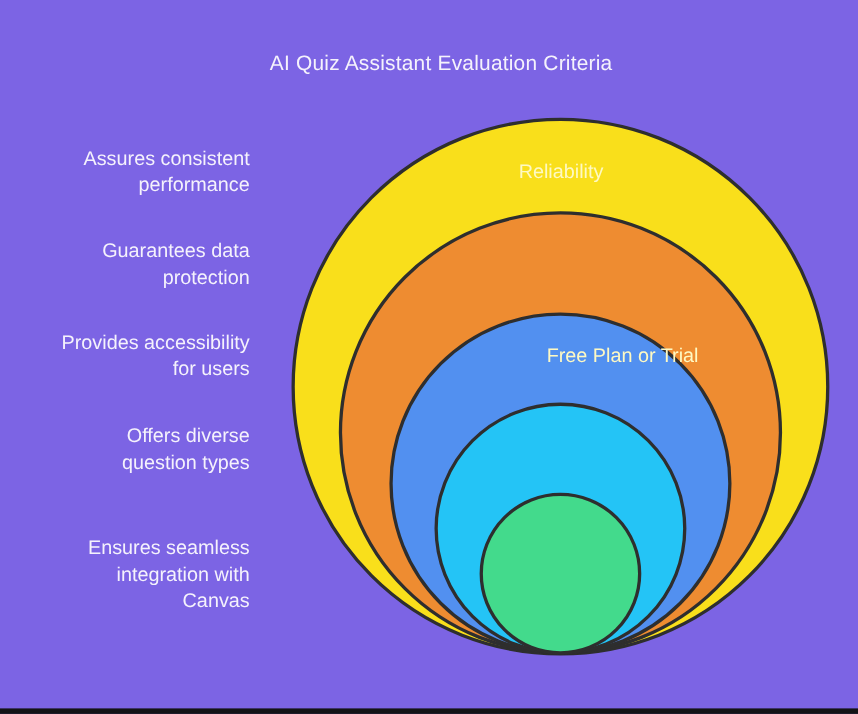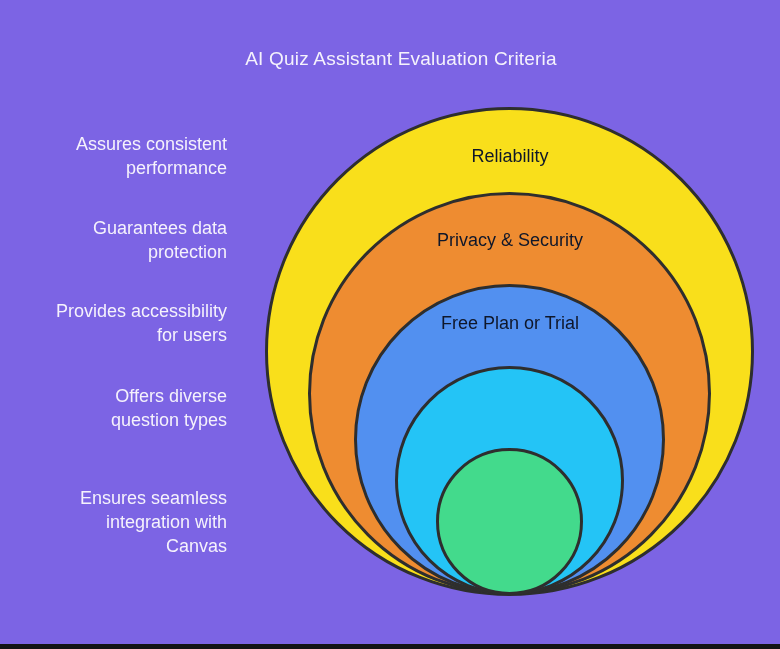--- a/index.html
+++ b/index.html
@@ -33,28 +33,28 @@
     border-radius: 50%;
   }
   .r0 { left: 265px; top: 107px; width: 489px; height: 489px; }
   .r1 { left: 308px; top: 192px; width: 403px; height: 403px; }
   .r2 { left: 354px; top: 284px; width: 311px; height: 311px; }
   .r3 { left: 395px; top: 366px; width: 229px; height: 229px; }
   .r4 { left: 436px; top: 448px; width: 147px; height: 147px; }
 
   .ring-label {
     position: absolute;
-    color: #0f172a;
+    color: #fef9c3;
     font-size: 18px;
     line-height: 24px;
     text-align: center;
   }
   .rl0 { left: 385px; top: 144px; width: 250px; }
   .rl1 { left: 385px; top: 228px; width: 250px; }
-  .rl2 { left: 385px; top: 311px; width: 250px; }
+  .rl2 { left: 385px; top: 311px; width: 250px; text-align: right; }
   .rl3 { left: 425px; top: 385px; width: 170px; }
   .rl4 { left: 420px; top: 497px; width: 180px; }
 
   .side-label {
     position: absolute;
     right: 553px;
     width: 230px;
     text-align: right;
     color: #F5F2FC;
     font-size: 18px;
@@ -104,21 +104,18 @@
 
   <div class="ring r0" data-bind-bg="diagram.rings.0.color" style="background-color: rgb(249, 223, 27);"></div>
   <div class="ring r1" data-bind-bg="diagram.rings.1.color" style="background-color: rgb(238, 140, 49);"></div>
   <div class="ring r2" data-bind-bg="diagram.rings.2.color" style="background-color: rgb(82, 144, 240);"></div>
   <div class="ring r3" data-bind-bg="diagram.rings.3.color" style="background-color: rgb(36, 196, 246);"></div>
   <div class="ring r4" data-bind-bg="diagram.rings.4.color" style="background-color: rgb(67, 218, 140);"></div>
 
   <div class="ring-label rl0">
     <div data-bind="diagram.rings.0.label_lines.0">Reliability</div>
   </div>
-  <div class="ring-label rl1">
-    <div data-bind="diagram.rings.1.label_lines.0">Privacy &amp; Security</div>
-  </div>
   <div class="ring-label rl2">
     <div data-bind="diagram.rings.2.label_lines.0">Free Plan or Trial</div>
   </div>
 
   <div class="bottom-bar" data-bind-bg="colors.bottom_bar" style="background-color: rgb(19, 19, 22);"></div>
 </div>
 
 </body></html>

